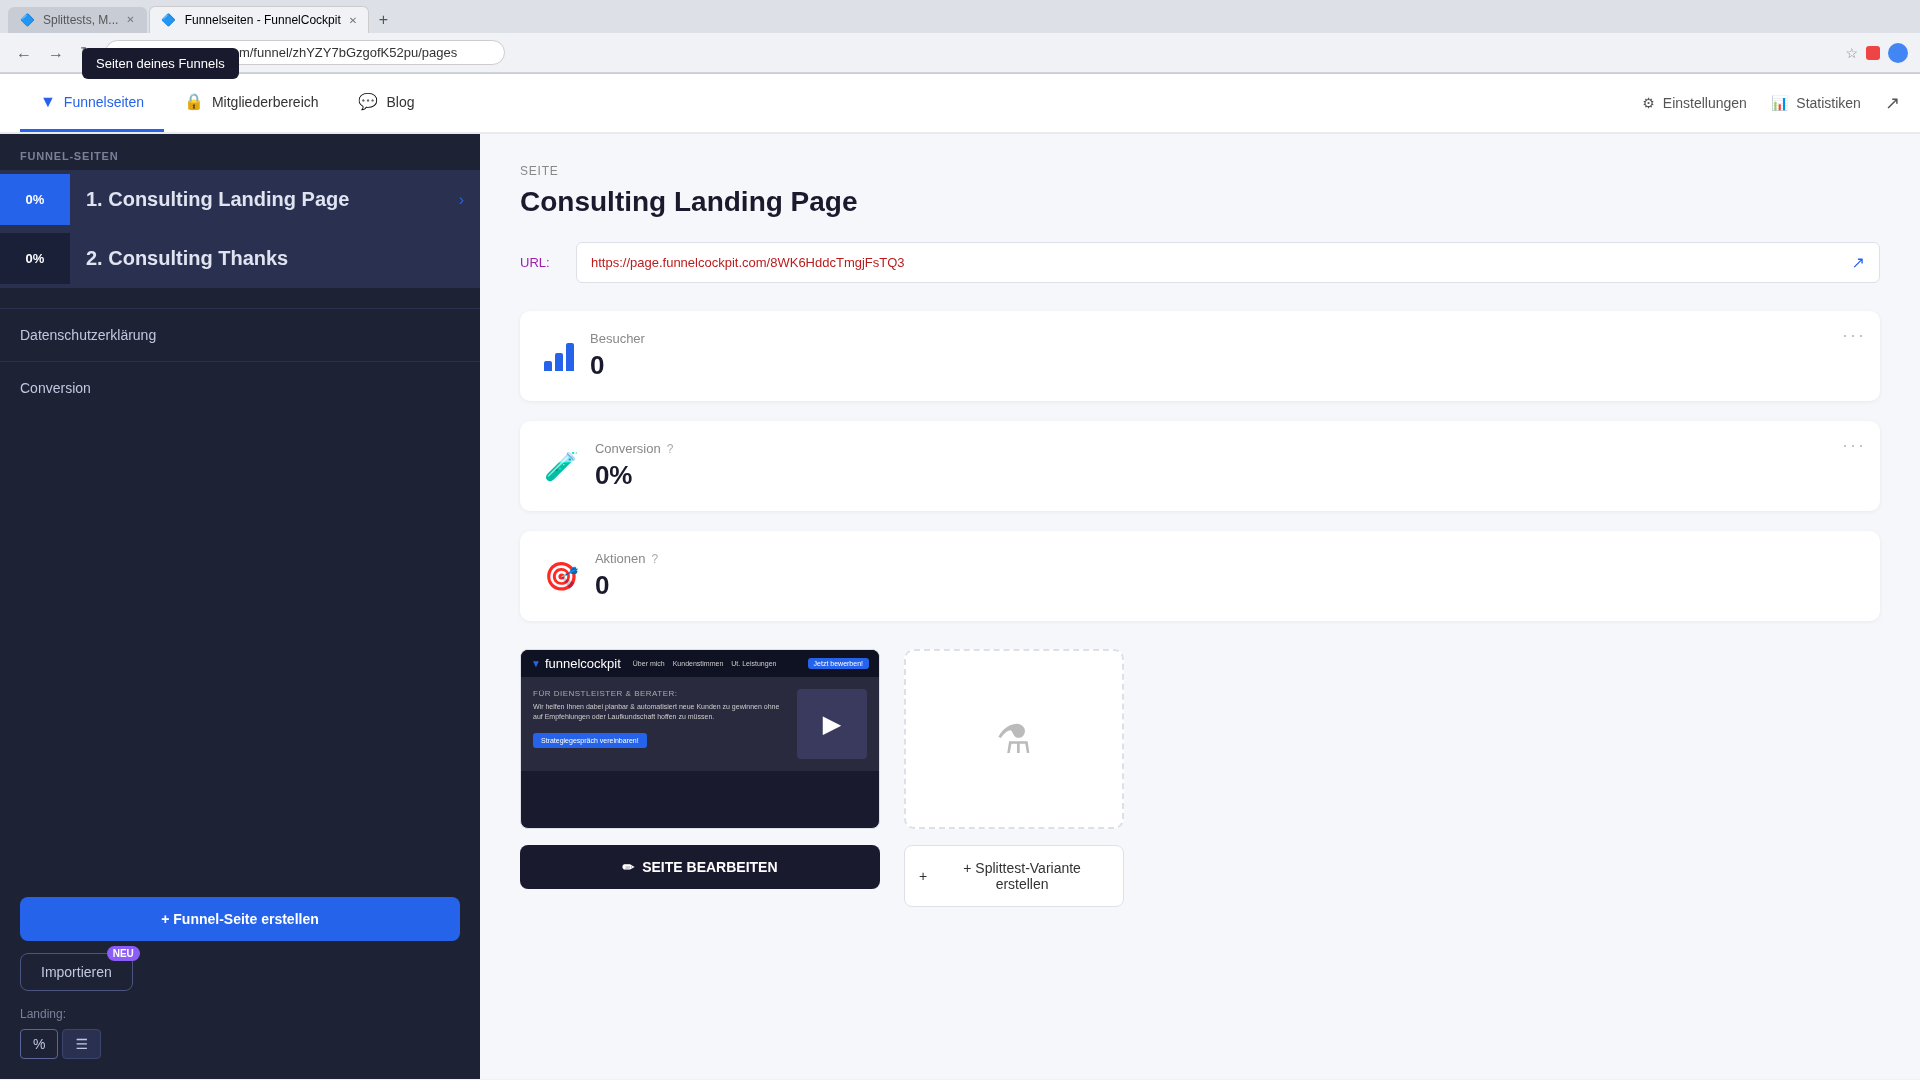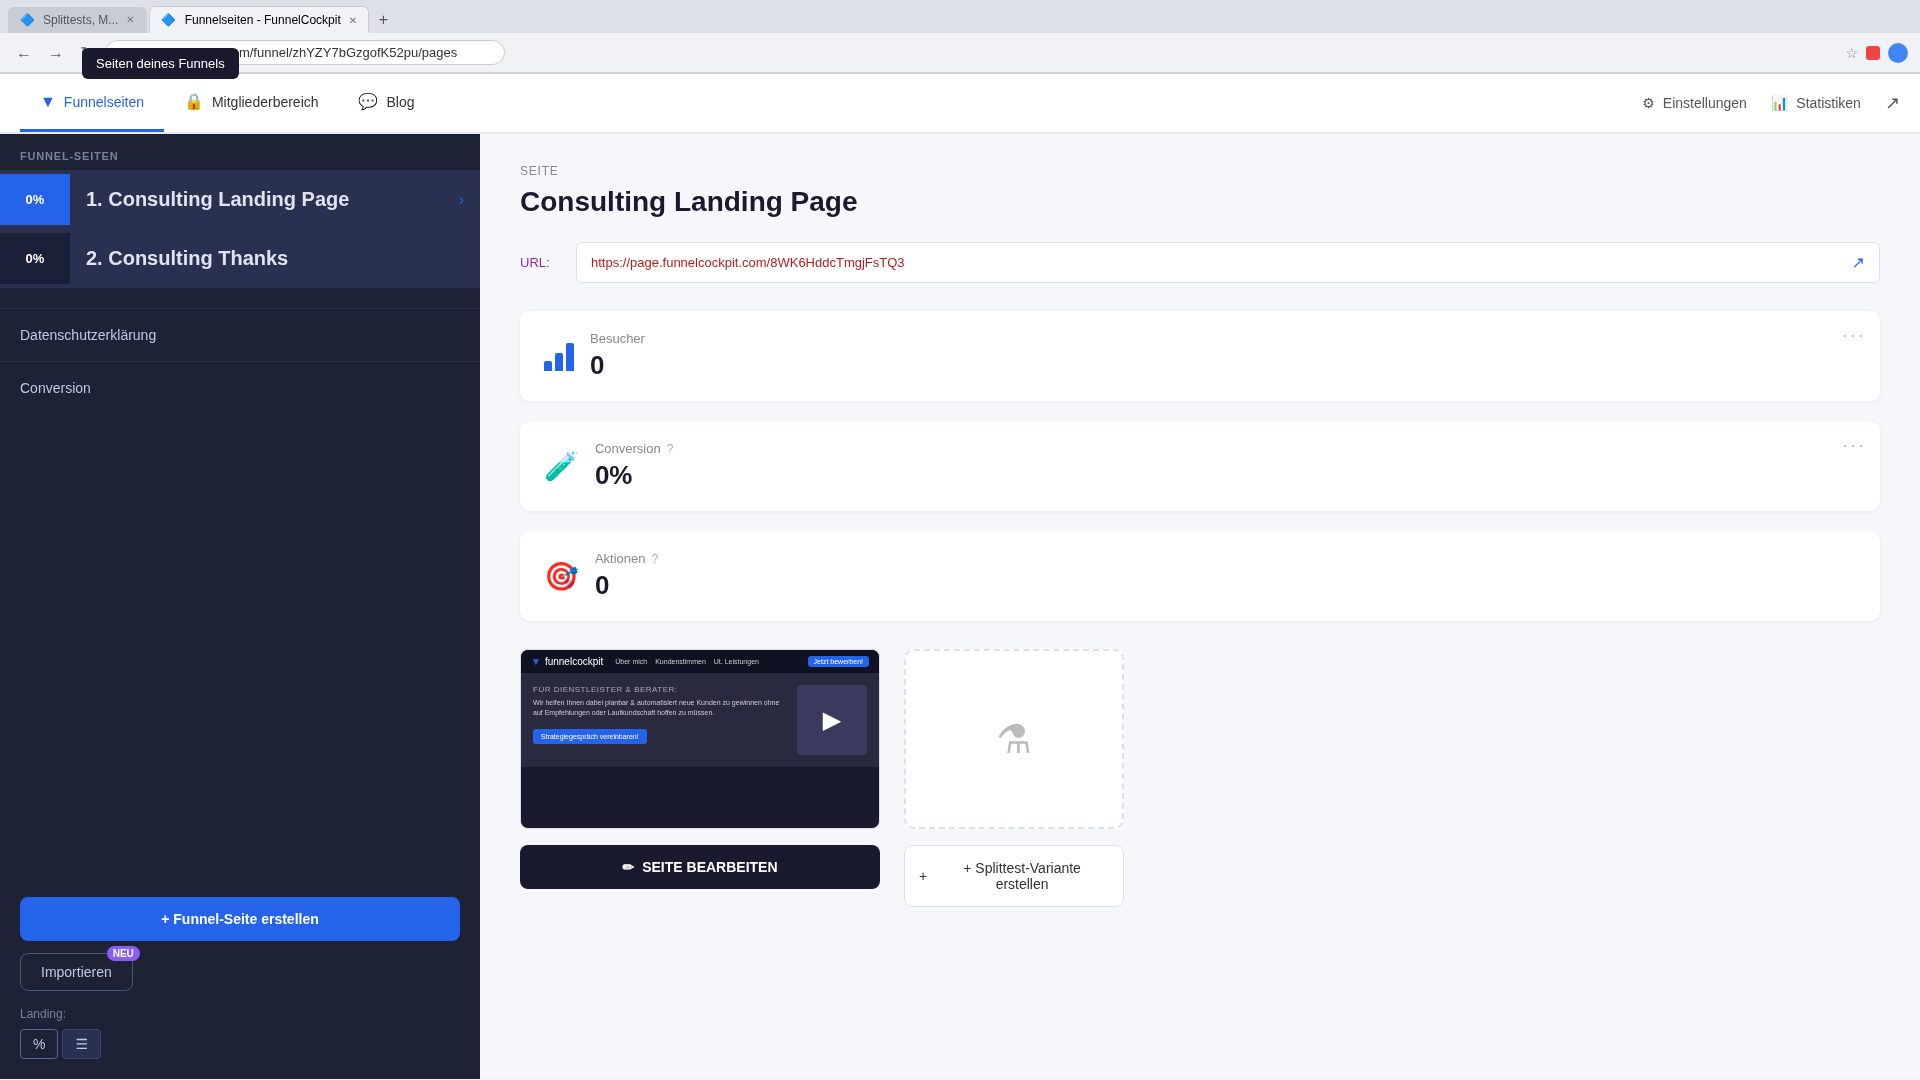--- a/index.html
+++ b/index.html
@@ -273,21 +273,21 @@
         </div>
       </div>
 
       <div class="previews-row">
         <div class="page-preview">
           <div class="preview-thumbnail">
 
             <div class="mini-nav">
               <div class="mini-logo">
                 <span>▼</span>
-                <span style="font-size:10px;color:white;">funnelcockpit</span>
+                <span style="font-size:13px;color:white;">funnelcockpit</span>
               </div>
               <div class="mini-nav-links">
                 <span class="mini-link">Über mich</span>
                 <span class="mini-link">Kundenstimmen</span>
                 <span class="mini-link">Ut. Leistungen</span>
               </div>
               <div class="mini-cta">Jetzt bewerben!</div>
             </div>
             <div class="mini-hero">
               <div class="mini-text-block">

